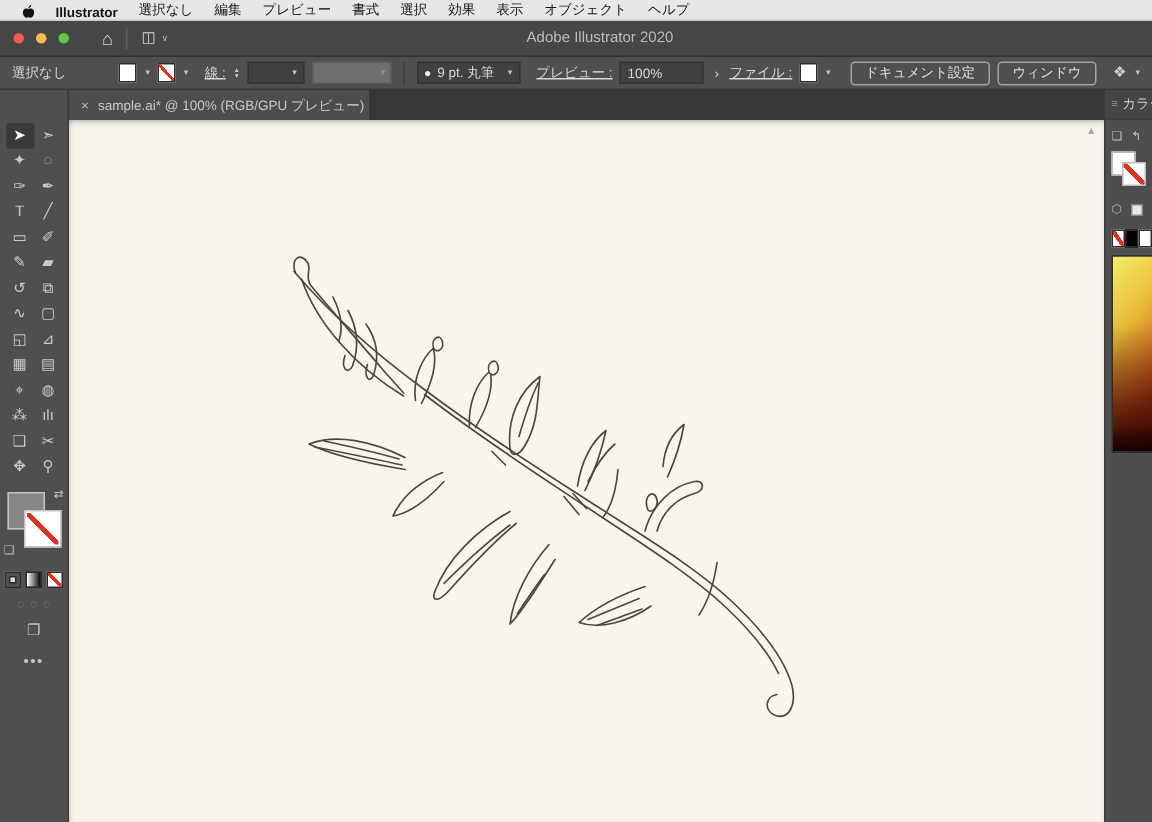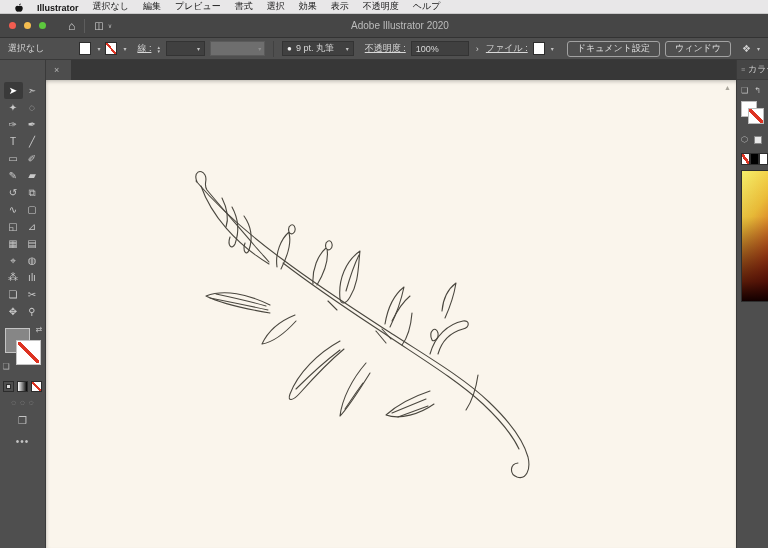--- a/index.html
+++ b/index.html
@@ -156,21 +156,21 @@
       <span>プレビュー</span>
 
       <span>書式</span>
 
       <span>選択</span>
 
       <span>効果</span>
 
       <span>表示</span>
 
-      <span>不透明度</span>
+      <span>オブジェクト</span>
 
       <span>ヘルプ</span>
     </div>
 </div>
 
 <div class="appbar">
   <div class="traffic">
     <i class="tl-red"></i>
     <i class="tl-yellow"></i>
     <i class="tl-green"></i>
@@ -204,21 +204,21 @@
     <span class="cb-chev">▾</span>
   </span>
 
   <span class="cb-sep"></span>
   <span class="cb-field brush-field">
     <span class="brush-dot">●</span>
     <span>9 pt. 丸筆</span>
     <span class="cb-chev">▾</span>
   </span>
 
-  <span class="cb-label cb-underline" style="margin-left:6px">不透明度 :</span>
+  <span class="cb-label cb-underline" style="margin-left:6px">プレビュー :</span>
   <span class="cb-field opacity-field">
     <span>100%</span>
   </span>
   <span class="cb-arrow">›</span>
 
   <span class="cb-label cb-underline">ファイル :</span>
   <span class="swatch"></span>
   <span class="cb-chev">▾</span>
 
   <span class="cb-button" style="margin-left:8px">ドキュメント設定</span>
@@ -361,20 +361,21 @@
 
     <div class="draw-modes">◌◌◌</div>
     <div class="screen-mode">❐</div>
     <div class="toolbar-more">•••</div>
   </div>
 
   <div class="center">
     <div class="tabbar">
       <div class="doc-tab">
         <span class="tab-close">×</span>
+        <span>sample.ai* @ 100% (RGB/GPU プレビュー)</span>
       </div>
     </div>
 
     <div class="canvas">
       <span class="scroll-up">▲</span>
       <svg class="artwork" width="370" height="325" viewBox="0 0 370 325">
 
         <path d="M16,18 C40,46 72,74 102,96 C142,126 180,150 214,172 C248,194 284,215 309,239 C329,258 343,276 348,294 C351,307 346,317 337,314 C329,311 330,301 338,300"></path>
         <path d="M103,100 C142,130 178,153 211,175 C244,197 278,218 303,241 C320,257 332,271 339,286"></path>
 

